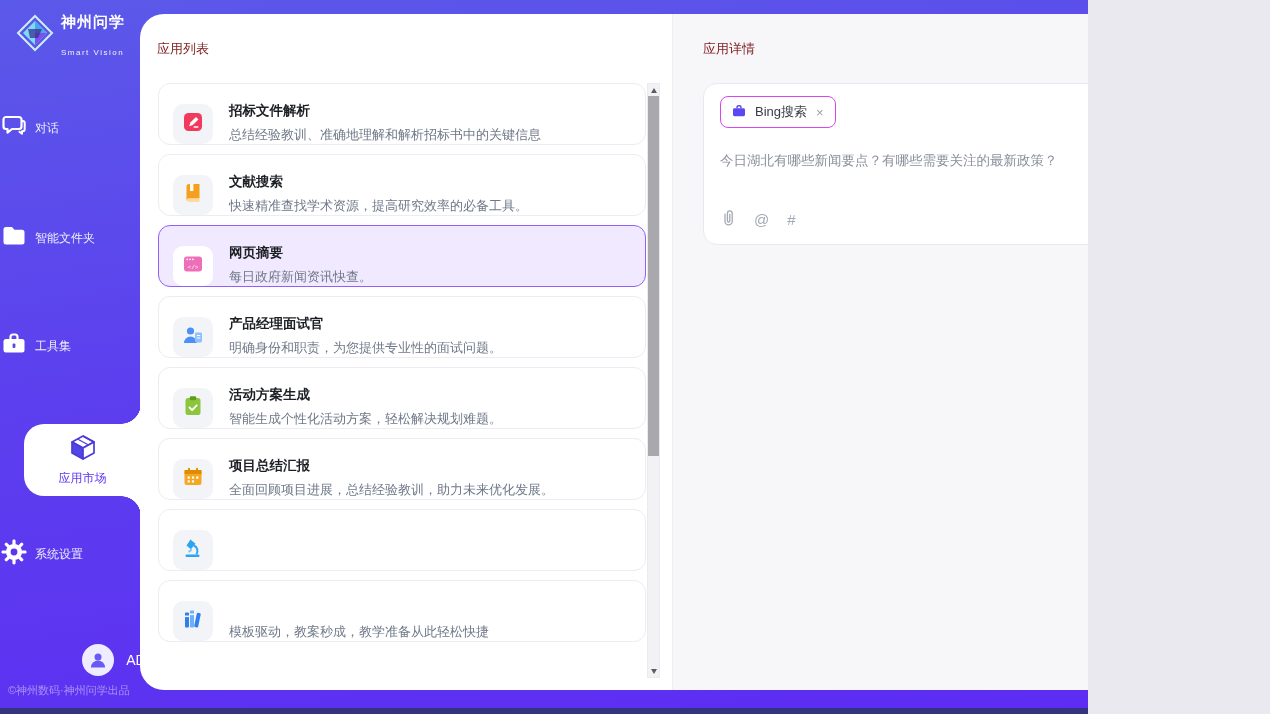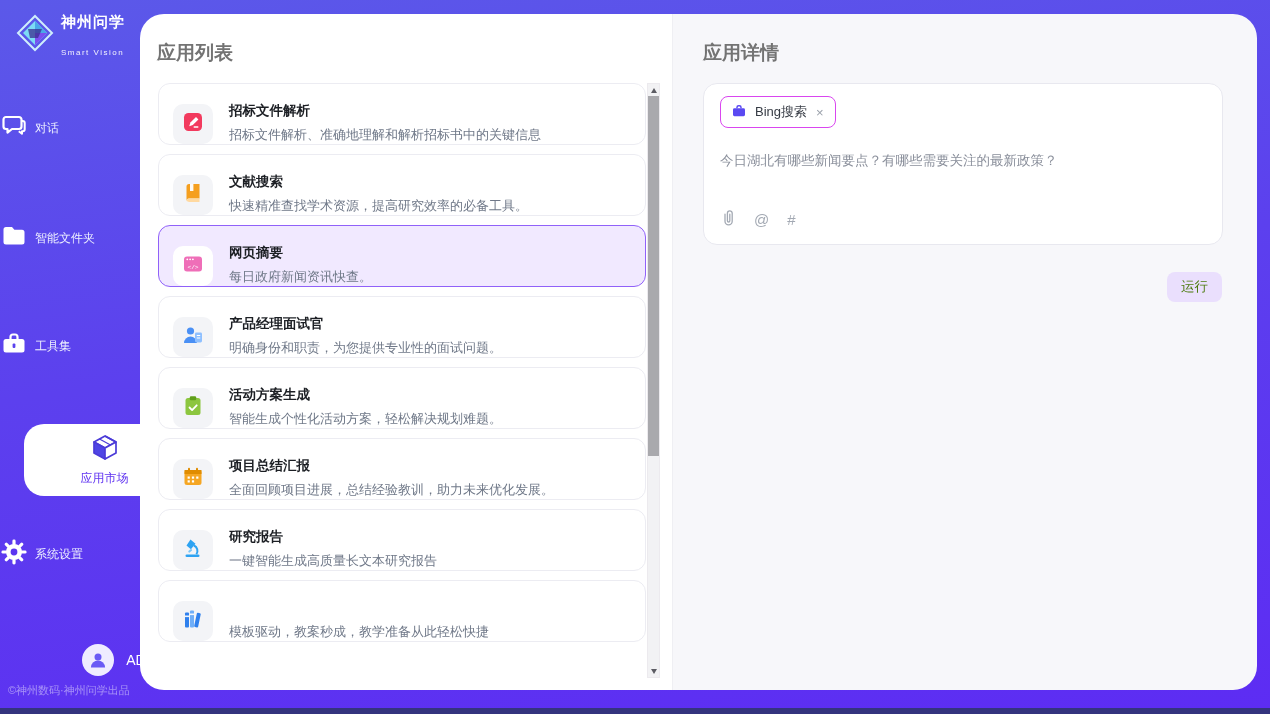--- a/index.html
+++ b/index.html
@@ -1,54 +1,54 @@
 <!DOCTYPE html>
 <html><head>
 <meta charset="utf-8">
 <style>
   html,body{margin:0;padding:0;background:#e9e9ef;}
   .page{
-    position:relative;width:1270px;height:714px;overflow:hidden;
+    position:relative;width:1088px;height:714px;overflow:hidden;
     background:linear-gradient(172deg,#5b59e9 0%,#5c40ee 45%,#5d2cf3 100%);
     font-family:"Liberation Sans","DejaVu Sans",sans-serif;
     -webkit-font-smoothing:antialiased;
   }
   .bottom-line{position:absolute;left:0;right:0;bottom:0;height:6px;background:#34347e;}
 
   
   .sidebar{position:absolute;left:0;top:0;width:140px;height:714px;}
   .logo{position:absolute;left:16px;top:13px;display:flex;align-items:center;gap:7px;}
   .logo-text .name{color:#fff;font-size:15px;font-weight:bold;letter-spacing:1px;}
   .logo-text .sub{color:rgba(255,255,255,.92);font-size:8px;letter-spacing:1.5px;margin-top:16px;}
   .nav-item{position:absolute;left:0;width:140px;display:flex;flex-direction:row;align-items:center;gap:7px;cursor:pointer;}
   .nav-item .nav-label{color:#eef0ff;font-size:12px;}
   .active-tab{
     position:absolute;left:24px;top:424px;width:117px;height:72px;background:#fff;
     border-radius:20px 0 0 20px;display:flex;flex-direction:column;align-items:center;
-    justify-content:center;gap:5px;cursor:pointer;padding-left:22px;
+    justify-content:center;gap:5px;cursor:pointer;
   }
   .active-tab::before{
     content:'';position:absolute;right:0;top:-20px;width:20px;height:20px;
     background:radial-gradient(circle at 0 0,rgba(255,255,255,0) 19.5px,#fff 20px);
   }
   .active-tab::after{
     content:'';position:absolute;right:0;bottom:-20px;width:20px;height:20px;
     background:radial-gradient(circle at 0 100%,rgba(255,255,255,0) 19.5px,#fff 20px);
   }
   .active-tab .nav-label{color:#6135f1;font-size:12px;}
   .user-row{position:absolute;left:0;top:644px;width:140px;display:flex;align-items:center;justify-content:center;gap:12px;cursor:pointer;padding-left:44px;}
   .avatar{width:32px;height:32px;border-radius:50%;background:#efecff;display:flex;align-items:center;justify-content:center;}
   .user-name{color:#fff;font-size:14px;}
   .copyright{position:absolute;left:8px;top:683px;font-size:11px;color:rgba(255,255,255,.45);white-space:nowrap;}
 
   
   .content{position:absolute;left:140px;top:14px;width:1117px;height:676px;border-radius:24px;overflow:hidden;display:flex;}
   .list-panel{width:532px;background:#fff;position:relative;flex:none;}
   .detail-panel{flex:1;background:#f7f7fa;position:relative;border-left:1px solid #efeff3;}
-  .panel-title{position:absolute;left:17px;top:26px;font-size:19px;font-weight:bold;color:#737373;}
+  .panel-title{position:absolute;left:17px;top:26px;font-size:13px;font-weight:normal;color:#7f1d1d;}
   .detail-panel .panel-title{left:30px;}
 
   
   .cards{position:absolute;left:18px;top:69px;width:488px;}
   .app-card{
     height:62px;box-sizing:border-box;border:1px solid #ececf2;border-radius:12px;background:#fff;
     display:flex;align-items:flex-end;padding:0 14px;gap:16px;margin-bottom:9px;cursor:pointer;
   }
   .app-card.selected{background:#f1e9ff;border:1.5px solid #9061f9;}
   .icon-tile{width:40px;height:40px;border-radius:10px;background:#f3f4f7;display:flex;align-items:center;justify-content:center;flex:none;}
@@ -197,21 +197,21 @@
             <span>
               <svg width="24" height="24" viewBox="0 0 24 24">
                 <rect x="3" y="3" width="18" height="18" rx="4.5" fill="#f23a5e"></rect>
                 <path d="M8.2 16.2l1.2-3.6 5.6-5.6 2.4 2.4-5.6 5.6z" fill="#fff"></path>
                 <path d="M13.2 17h3.6" stroke="#fff" stroke-width="1.4" stroke-linecap="round"></path>
               </svg>
             </span>
           </span>
           <span class="card-text">
             <span class="app-title">招标文件解析</span>
-            <span class="app-desc">招标文件解析、准确地理解和解析招标书中的关键信息</span>
+            <span class="app-desc">总结经验教训、准确地理解和解析招标书中的关键信息</span>
           </span>
         </div>
 
         <div class="app-card">
           <span class="icon-tile">
             <span>
               <svg width="24" height="24" viewBox="0 0 24 24">
                 <path d="M5.5 5.5A2.5 2.5 0 0 1 8 3h10.5v14.5H8a2.5 2.5 0 0 0-2.5 2.5z" fill="#f59f1e"></path>
                 <path d="M5.5 20A2.5 2.5 0 0 1 8 17.5h10.5V21H8" fill="#ffd9a0"></path>
                 <rect x="9" y="3" width="3.4" height="7" fill="#fff" opacity="0.95"></rect>
@@ -303,24 +303,20 @@
           <span class="icon-tile">
             <span>
               <svg width="24" height="24" viewBox="0 0 24 24">
                 <rect x="4.5" y="18.5" width="14" height="2.6" rx="1.3" fill="#2ea3f2"></rect>
                 <path d="M9.5 3.5l5 4.2-4.6 5.5-4.4-3.7z" fill="#2ea3f2"></path>
                 <path d="M13 9.5a6 6 0 0 1 2.4 8.8" fill="none" stroke="#2ea3f2" stroke-width="2"></path>
                 <rect x="7" y="13.8" width="4.4" height="2" rx="1" transform="rotate(-40 9.2 14.8)" fill="#7cc7f8"></rect>
               </svg>
             </span>
           </span>
-          <span class="card-text">
-            <span class="app-title">研究报告</span>
-            <span class="app-desc">一键智能生成高质量长文本研究报告</span>
-          </span>
         </div>
 
         <div class="app-card">
           <span class="icon-tile">
             <span>
               <svg width="24" height="24" viewBox="0 0 24 24">
                 <rect x="4" y="5.5" width="4" height="15" rx="1" fill="#2f80ed"></rect>
                 <rect x="9" y="3.5" width="4" height="17" rx="1" fill="#6faef8"></rect>
                 <rect x="14.5" y="5.8" width="4" height="14.6" rx="1" transform="rotate(12 16.5 13)" fill="#2f80ed"></rect>
                 <rect x="4" y="8.5" width="4" height="1.6" fill="#fff" opacity="0.9"></rect>

